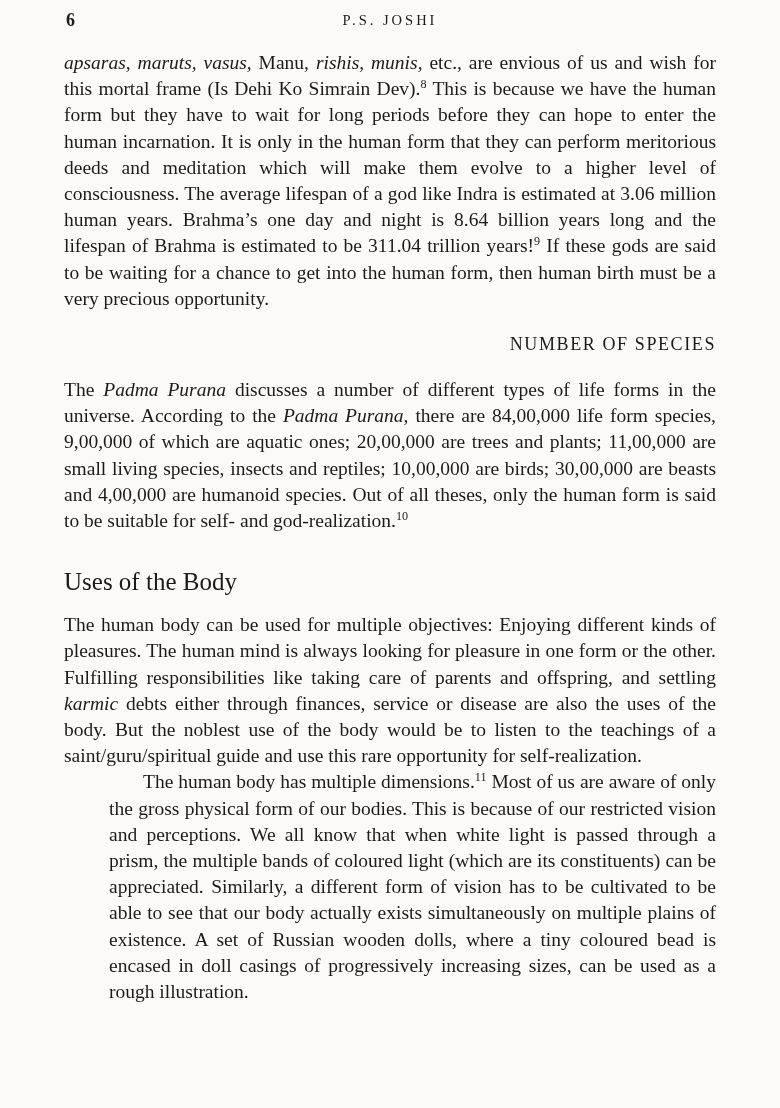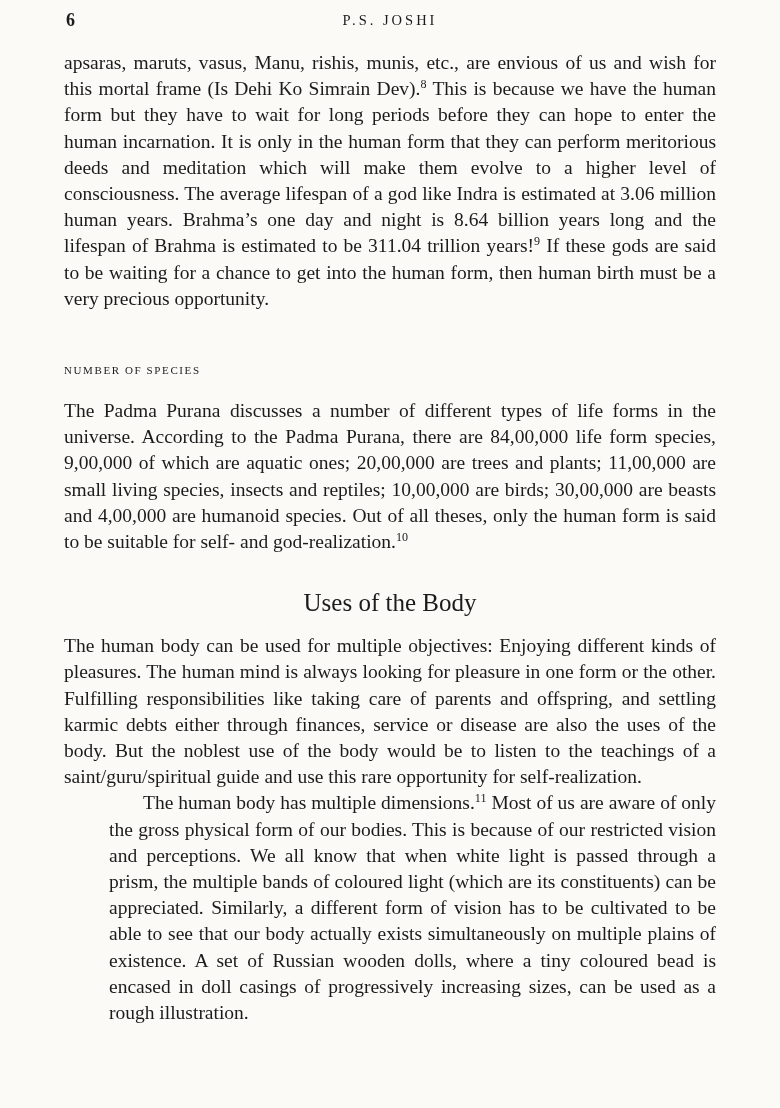--- a/index.html
+++ b/index.html
@@ -44,37 +44,37 @@
     font-size: 19.5px;
     line-height: 26.2px;
     text-align: justify;
     margin: 0;
   }
   .para.indent {
     text-indent: 34px;
     margin-left: 45px;
   }
   .it {
+    font-style: italic;
   }
   sup {
     font-size: 0.62em;
     line-height: 0;
     vertical-align: super;
   }
   .section-heading {
-    font-size: 11px;
+    font-size: 18px;
     font-weight: normal;
     letter-spacing: 1.6px;
-    text-align: left;
-    margin: 52px 0 22px 0;
+    text-align: right;
+    margin: 22px 0 22px 0;
   }
   .chapter-heading {
     font-size: 25px;
     font-weight: normal;
-    text-align: center;
     margin: 34px 0 16px 0;
   }
 </style>
 </head>
 <body>
 
 <div class="page">
 
   <header class="page-header">
     <span class="page-number">6</span>

